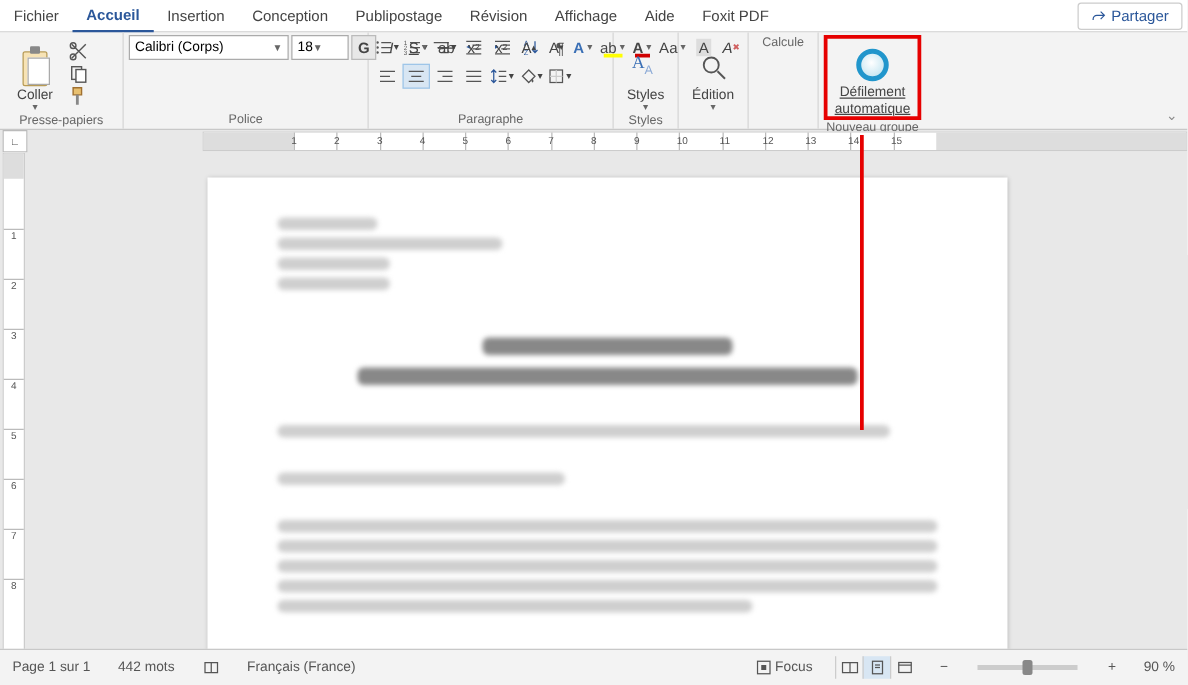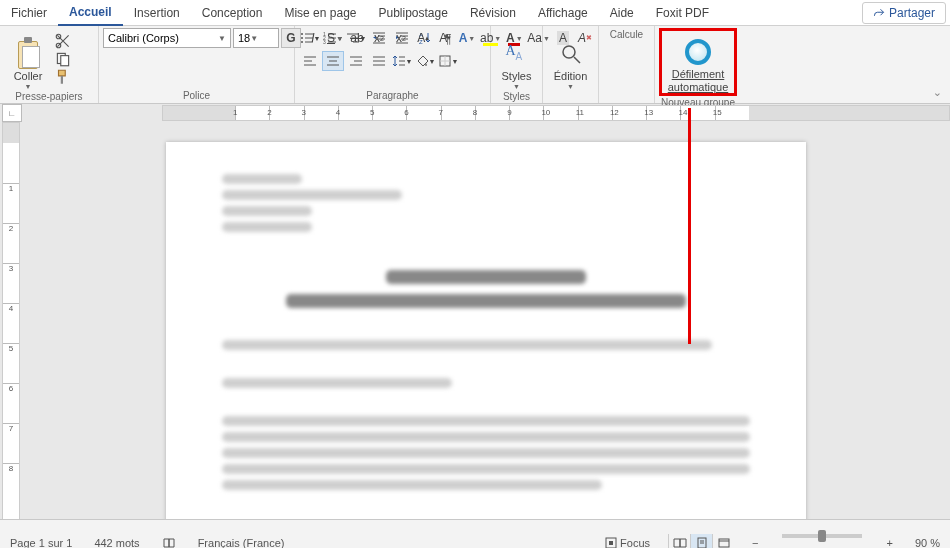--- a/index.html
+++ b/index.html
@@ -86,38 +86,37 @@
 .v-shade { position: absolute; left: 0; right: 0; background: #ddd; }
 .page { position: absolute; left: 166px; top: 20px; width: 640px; height: 780px; background: #fff; box-shadow: 0 0 4px rgba(0,0,0,0.25); padding: 26px 56px; }
 .blurline { height: 10px; background: #cfcfcf; border-radius: 5px; margin: 6px 0; filter: blur(2px); }
 .blurline.dark { background: #888; filter: blur(2px); }
 .center { margin-left: auto; margin-right: auto; }
 
 
 .red-line { position: absolute; width: 3px; background: #e60000; left: 688px; top: 108px; height: 236px; z-index: 50; }
 
 
-.status { position: absolute; left: 0; right: 0; bottom: 0; height: 20px; background: #f3f3f3; border-top: 1px solid #c8c8c8; display: flex; align-items: flex-start; font-size: 11px; color: #555; padding: 14px 6px; gap: 14px; }
+.status { position: absolute; left: 0; right: 0; bottom: 0; height: 20px; background: #f3f3f3; border-top: 1px solid #c8c8c8; display: flex; align-items: center; font-size: 11px; color: #555; padding: 14px 6px; gap: 14px; }
 .status .spacer { flex: 1; }
 .sbtn { display: flex; align-items: center; gap: 3px; height: 18px; padding: 0 4px; }
 .view-btns { display: flex; gap: 0; }
 .view-btn { width: 22px; height: 18px; border-left: 1px solid #ccc; display: flex; align-items: center; justify-content: center; }
 .view-btn.active { background: #d8e6f3; }
 .zoom-slider { width: 80px; height: 4px; background: #ccc; position: relative; margin: 0 6px; }
 .zoom-slider .thumb { position: absolute; left: 36px; top: -4px; width: 8px; height: 12px; background: #888; border-radius: 2px; }
 </style>
 </head>
 <body>
 
 <div class="tabs">
   <div class="tab">Fichier</div>
   <div class="tab active">Accueil</div>
   <div class="tab">Insertion</div>
   <div class="tab">Conception</div>
-  <div class="tab">Mise en page</div>
   <div class="tab">Publipostage</div>
   <div class="tab">Révision</div>
   <div class="tab">Affichage</div>
   <div class="tab">Aide</div>
   <div class="tab">Foxit PDF</div>
   <div class="spacer"></div>
   <div class="share-btn">
     <svg viewBox="0 0 16 16">
         <path fill="none" stroke="#2b579a" stroke-width="1.3" d="M10 3l4 4-4 4M14 7H6a4 4 0 00-4 4v1"></path>
       </svg>

